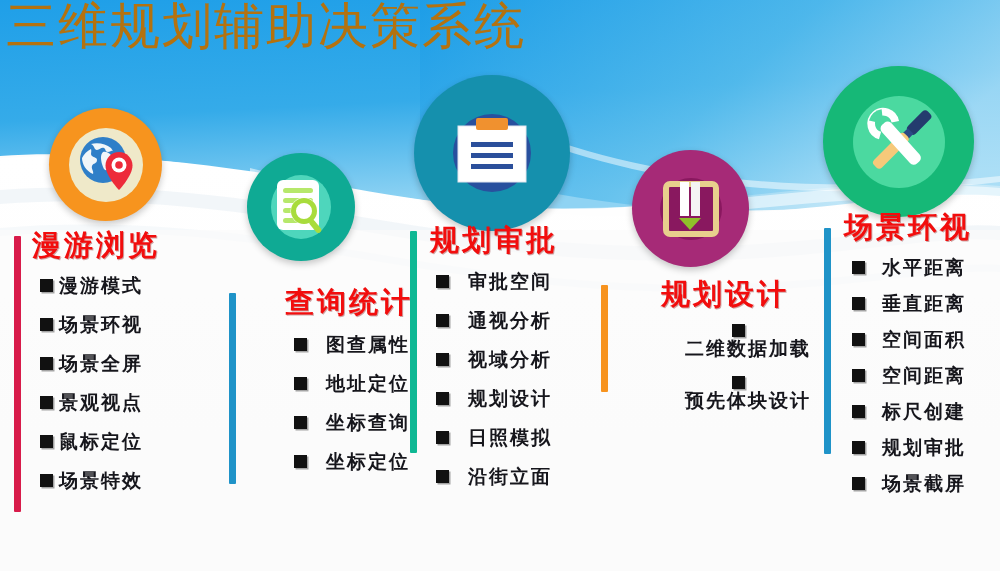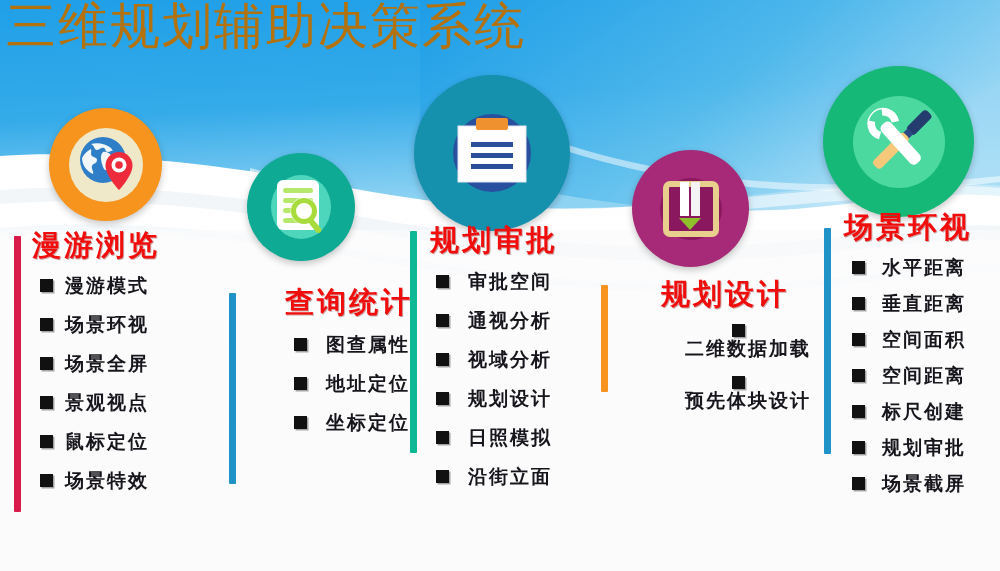--- a/index.html
+++ b/index.html
@@ -116,21 +116,21 @@
     color: #16161c;
     letter-spacing: 2px;
   }
 
   
   #col-1 { left: 14px; top: 228px; }
   #col-1 .accent-bar { left: 0px; top: 8px; height: 276px; background: #d81b4a; }
   #col-1 .col-title { margin-left: 18px; margin-top: 0px; }
   #col-1 .item-list { margin-top: 12px; margin-left: 26px; }
   #col-1 .item { margin-bottom: 17px; }
-  #col-1 .item-label { margin-left: 12px; text-align: center; }
+  #col-1 .item-label { margin-left: 6px; text-align: center; }
 
   #col-2 { left: 229px; top: 285px; padding-left: 36px; }
   #col-2 .accent-bar { left: 0px; top: 8px; height: 191px; background: #1f93c8; }
   #col-2 .col-title { margin-left: 20px; margin-top: 0px; }
   #col-2 .item-list { margin-top: 14px; margin-left: 29px; }
   #col-2 .item { margin-bottom: 17px; text-align: right; }
   #col-2 .item-label { margin-left: 19px; }
 
   #col-3 { left: 410px; top: 223px; }
   #col-3 .accent-bar { left: 0px; top: 8px; height: 222px; background: #0fb894; }
@@ -340,20 +340,24 @@
       <li class="item">
         <span class="bullet"></span>
         <span class="item-label">图查属性</span>
       </li>
       <li class="item">
         <span class="bullet"></span>
         <span class="item-label">地址定位</span>
       </li>
       <li class="item">
         <span class="bullet"></span>
+        <span class="item-label">坐标查询</span>
+      </li>
+      <li class="item">
+        <span class="bullet"></span>
         <span class="item-label">坐标定位</span>
       </li>
     </ul>
   </div>
 
   <div class="col" id="col-3">
     <div class="accent-bar"></div>
     <div class="col-head">
       <div class="col-title">规划审批</div>
     </div>

